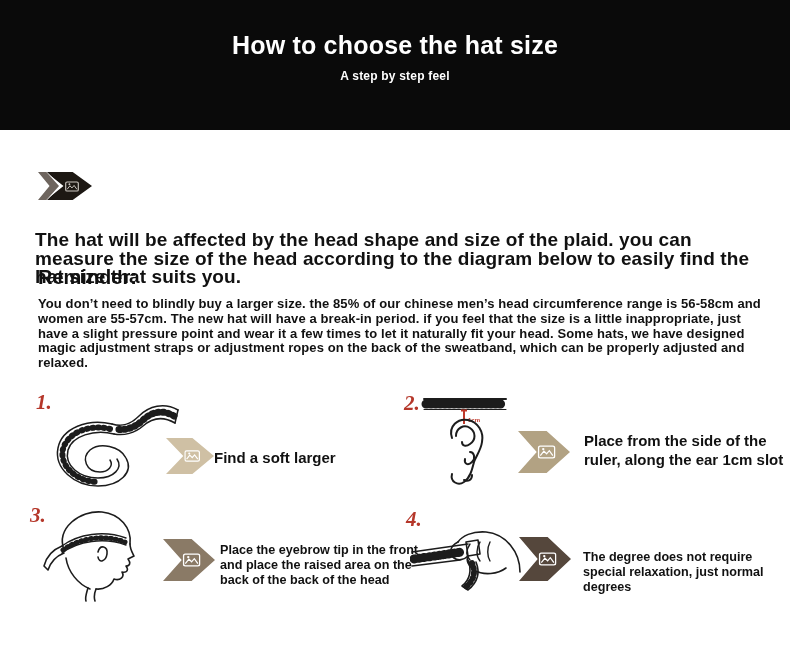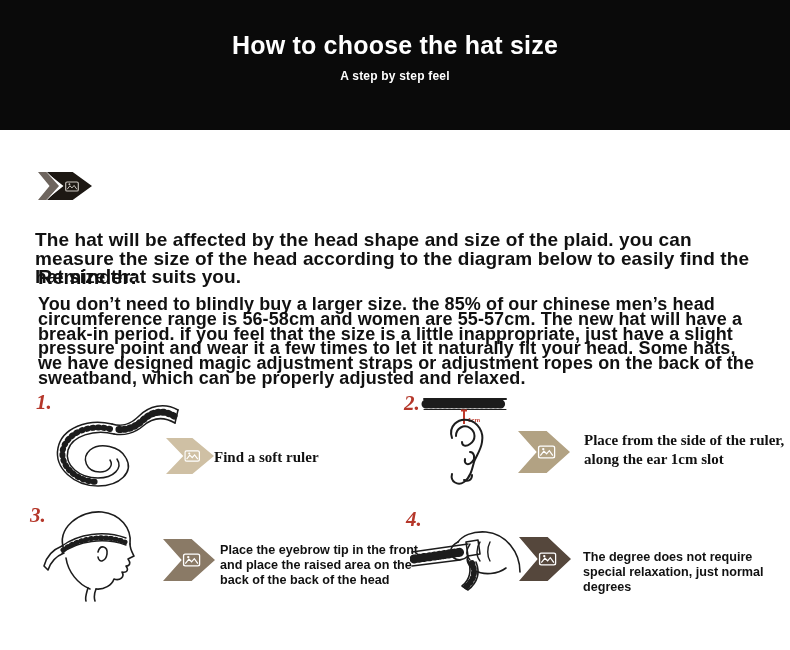--- a/index.html
+++ b/index.html
@@ -33,30 +33,30 @@
   .hdr-badge svg{position:absolute;left:27px;top:9px;}
 
   
   .intro{
     position:absolute;left:35px;top:219px;width:736px;
     font-size:19px;font-weight:700;line-height:18.5px;letter-spacing:.1px;margin-top:12px;
   }
   .reminder-h{position:absolute;left:38px;top:266px;font-size:20px;font-weight:700;}
   .reminder-b{
     position:absolute;left:38px;top:297px;width:726px;
-    font-size:18px;font-weight:700;line-height:14.8px;letter-spacing:.1px;
+    font-size:13px;font-weight:700;line-height:14.8px;letter-spacing:.1px;
   }
 
   
   .step-num{
     position:absolute;font-family:"Liberation Serif","DejaVu Serif",serif;
     font-style:italic;font-size:21px;font-weight:700;
   }
   .step-label{position:absolute;font-weight:700;}
-  .lbl-lg{font-size:15px;line-height:19px;font-family:Liberation Serif, serif;}
+  .lbl-lg{font-size:15px;line-height:19px;}
   .lbl-sm{font-size:12.6px;line-height:15px;}
   .step-badge{position:absolute;clip-path:polygon(0 0,55% 0,100% 50%,55% 100%,0 100%,36% 50%);}
   .step-badge svg{position:absolute;left:48%;top:50%;transform:translate(-30%,-50%);}
   .sketch{position:absolute;}
   .sk{stroke:#1c1c1c;fill:none;stroke-linecap:round;stroke-linejoin:round;}
 </style>
 </head>
 <body>
 
 <div class="canvas">
@@ -92,21 +92,21 @@
     <path class="sk" stroke-width="1.5" d="M68,36 C48,31 26,38 22,52 C18,68 34,80 52,80 C68,80 77,70 71,61"></path>
     <path class="sk" stroke-width="6" stroke-dasharray="1 4.6" d="M64,31 C44,26 22,34 17,51 C13,67 30,84 52,84"></path>
   </svg>
   <div class="step-badge" style="left: 166px; top: 438px; width: 48px; height: 36px; background: rgb(207, 192, 164);">
     <svg width="16" height="12" viewBox="0 0 20 15">
       <rect x="1" y="1" width="18" height="13" rx="2" fill="none" stroke="#ffffff" stroke-width="1.6"></rect>
       <path d="M3,11.5 L7,6.5 L10,9.5 L13,6 L17,11.5" fill="none" stroke="#ffffff" stroke-width="1.4"></path>
       <circle cx="6.3" cy="4.3" r="1.3" fill="#ffffff"></circle>
     </svg>
   </div>
-  <div class="step-label lbl-lg" style="left:214px;top:448px;width:200px;">Find a soft ruler</div>
+  <div class="step-label lbl-lg" style="left:214px;top:448px;width:200px;">Find a soft larger</div>
 
   <div class="step-num" style="left: 404px; top: 391px; color: rgb(181, 55, 42);">2.</div>
   <svg class="sketch" style="left:420px;top:394px;" width="92" height="102" viewBox="0 0 92 102">
     <path class="sk" stroke-width="2" d="M4,5 L86,5"></path>
     <path class="sk" stroke-width="9" stroke-dasharray="1 3.6" d="M6,10 L84,10"></path>
     <path class="sk" stroke-width="1" d="M4,15.5 L86,15.5"></path>
     <path d="M44,16 L44,30 M41,16.5 L47,16.5" stroke="#c0392b" stroke-width="2" fill="none"></path>
     <text x="48" y="28" font-size="6" font-weight="bold" fill="currentColor" style="color: rgb(192, 57, 43);">1cm</text>
     <path class="sk" stroke-width="2" d="M32,44 C28,32 38,24 48,26 C58,28 64,38 62,48 C61,56 56,62 54,68 C52,76 50,84 44,88 C38,92 30,88 32,80"></path>
     <path class="sk" stroke-width="2" d="M36,42 C36,34 44,30 50,34 C56,38 56,46 50,50 C46,53 42,52 42,48"></path>

